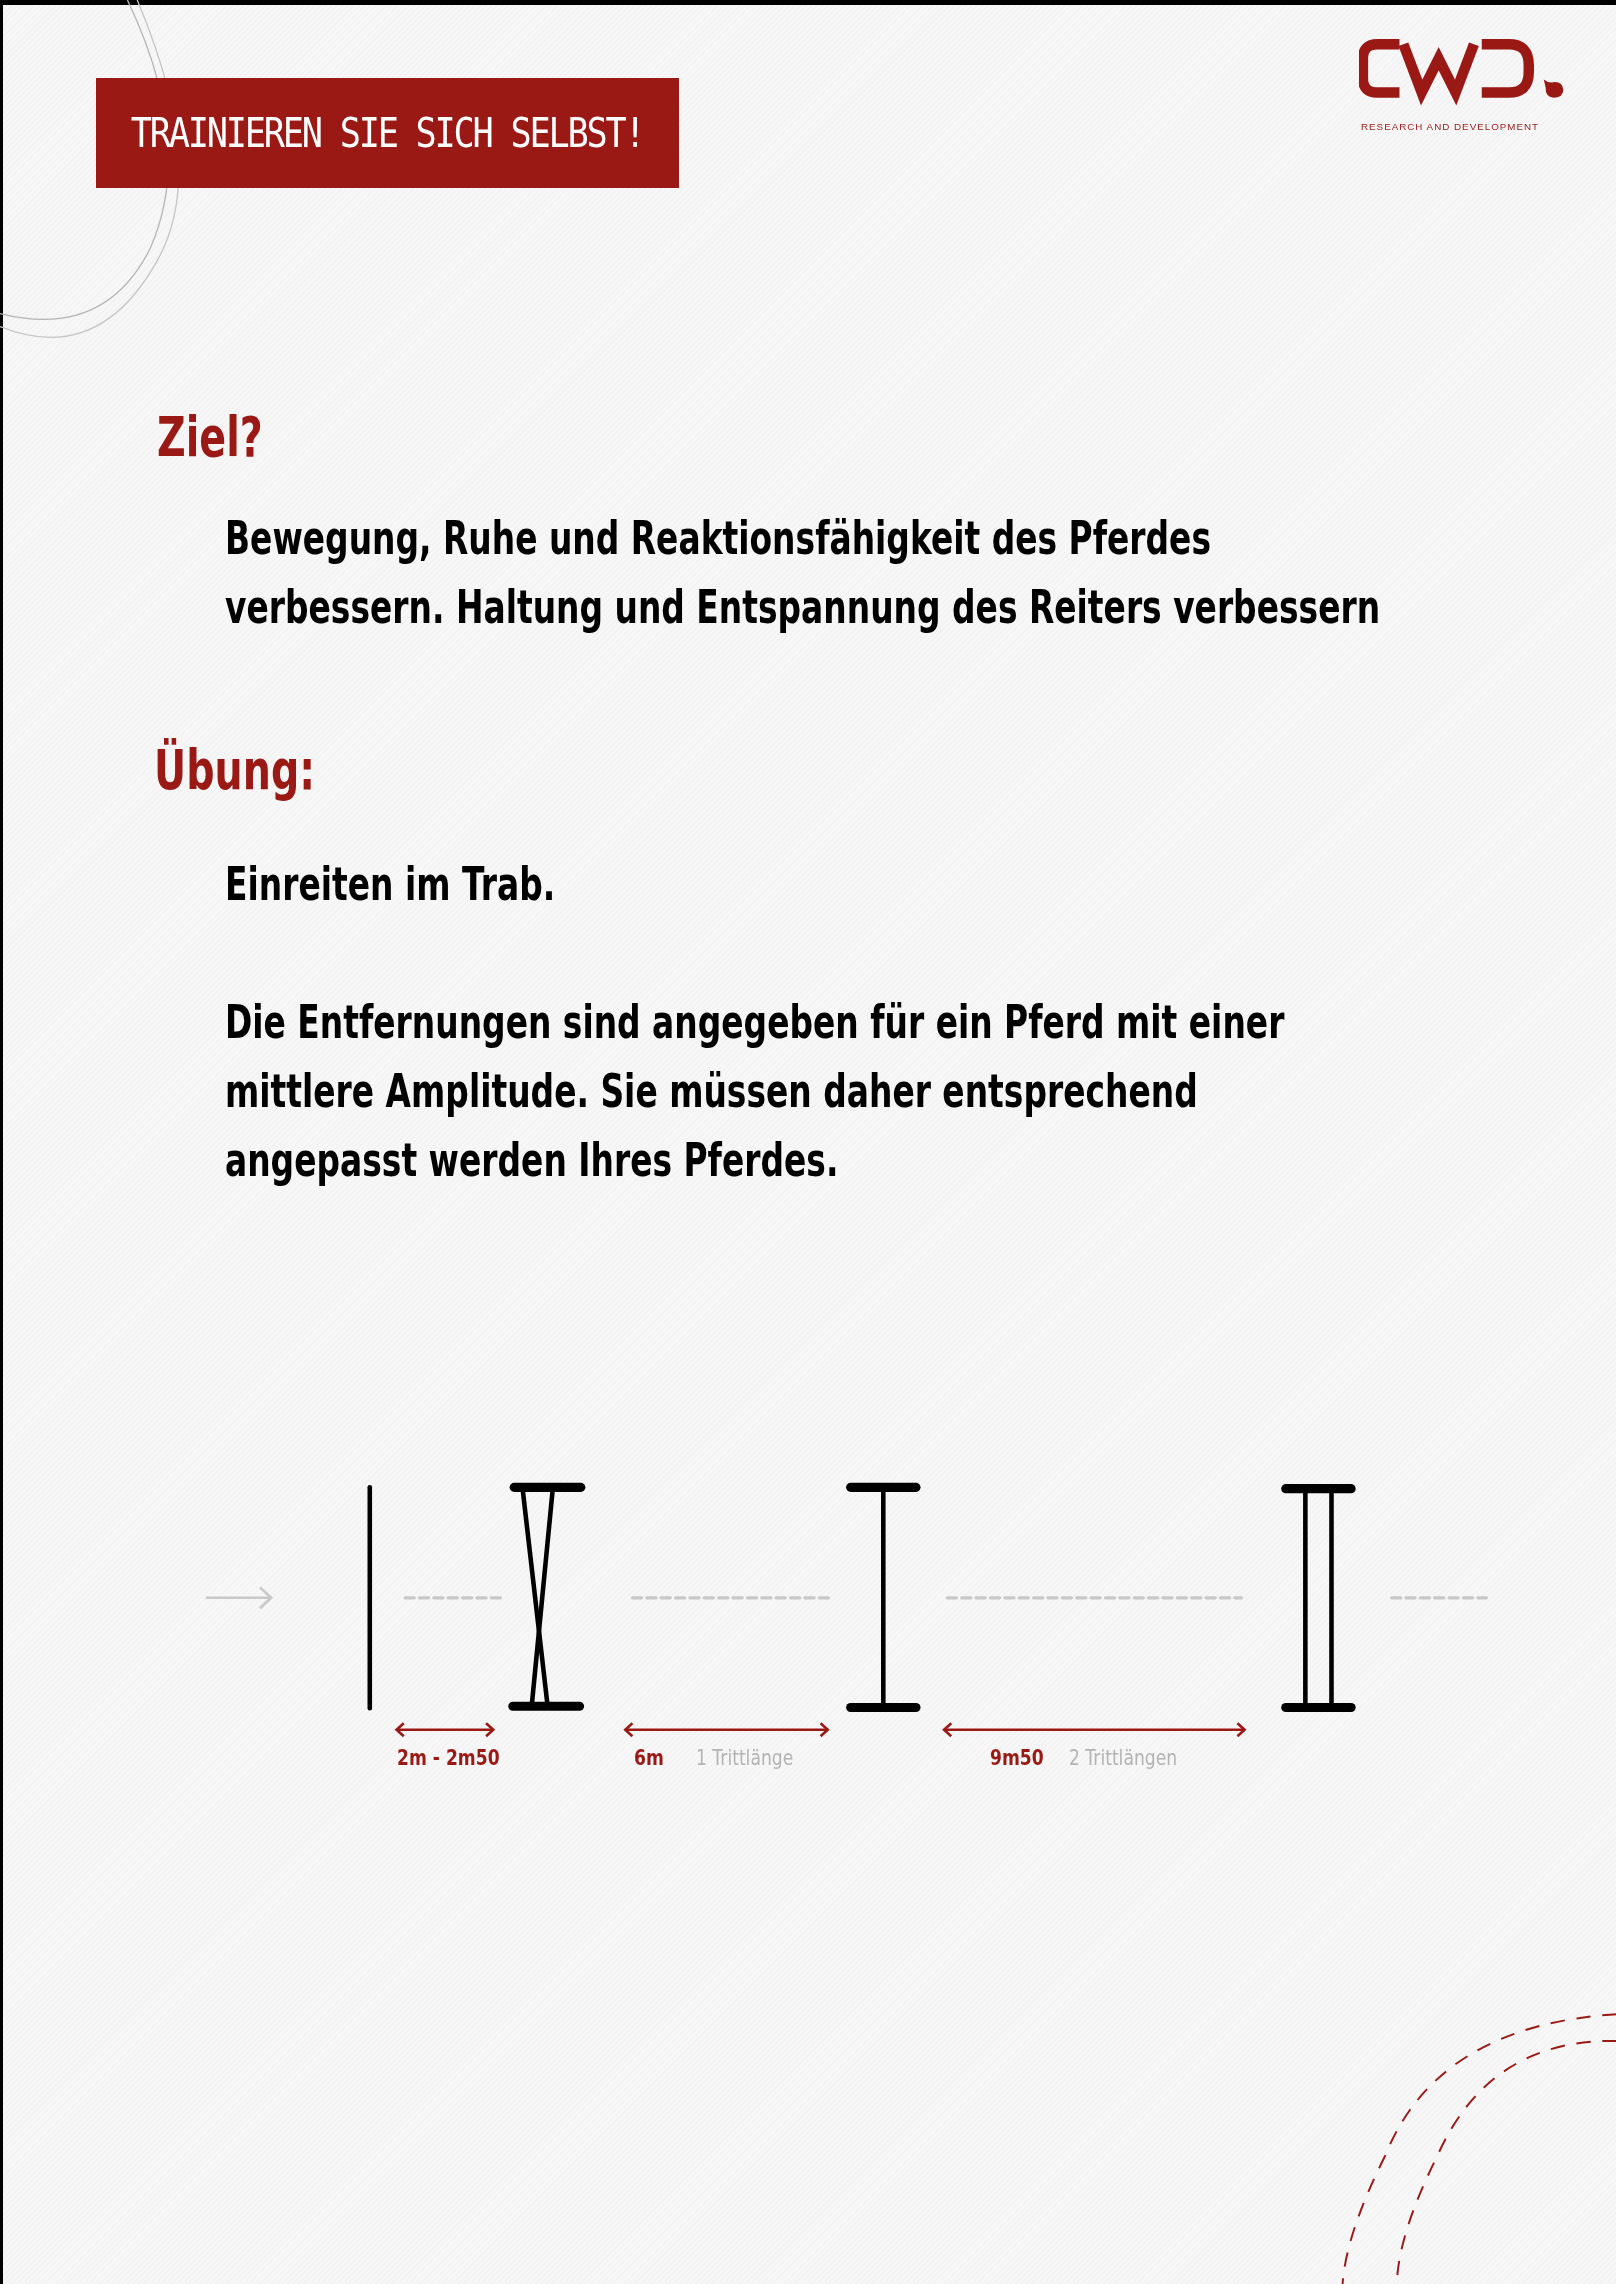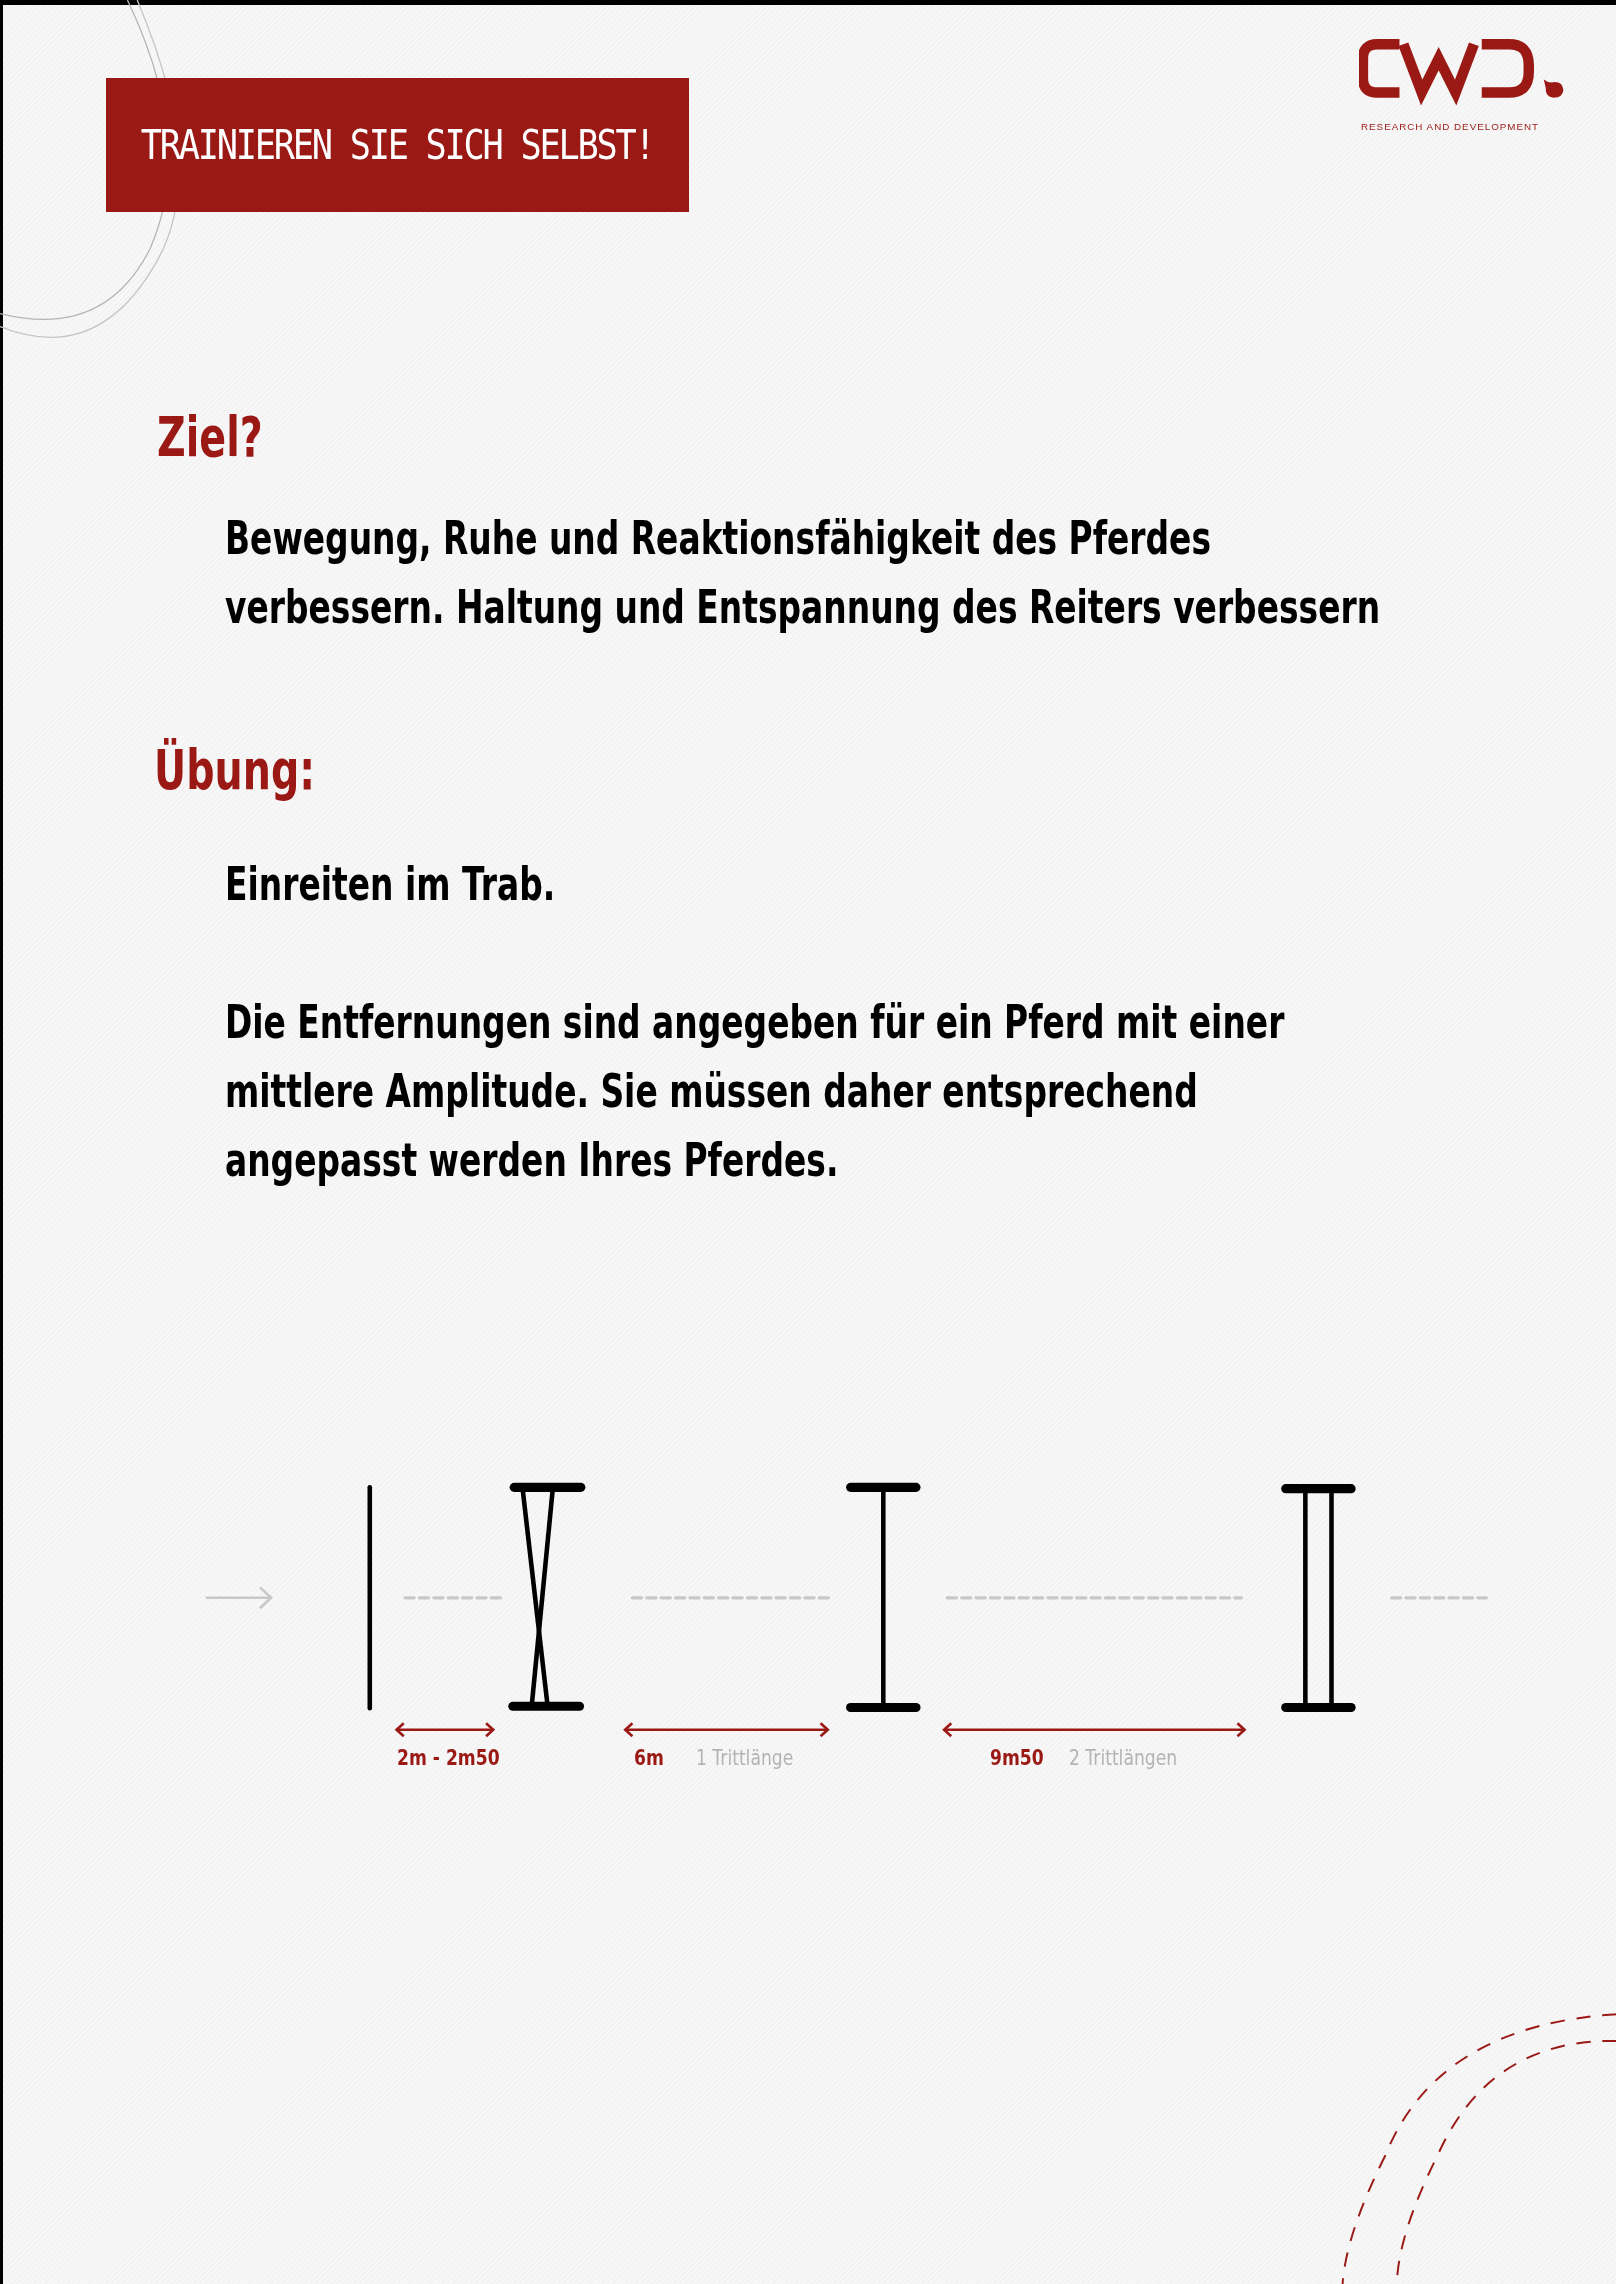--- a/index.html
+++ b/index.html
@@ -6,21 +6,21 @@
   body {
     width: 1617px; height: 2284px; position: relative; overflow: hidden;
     background-color: #f7f7f7;
     background-image: repeating-linear-gradient(135deg, rgba(0,0,0,0.018) 0px, rgba(0,0,0,0.018) 1.3px, rgba(255,255,255,0) 1.3px, rgba(255,255,255,0) 3.9px);
     font-family: "DejaVu Sans Condensed", "DejaVu Sans", sans-serif;
   }
   .top-border { position: absolute; left: 0; top: 0; width: 1617px; height: 5.2px; background: #000; }
   .left-border { position: absolute; left: 0; top: 0; width: 2.6px; height: 2284px; background: #000; }
   .deco-arcs { position: absolute; left: 0; top: 0; }
   .banner {
-    position: absolute; left: 106px; top: 78px; width: 583px; height: 134px;
+    position: absolute; left: 96px; top: 78px; width: 583px; height: 110px;
     background: #9b1915; display: flex; align-items: center; justify-content: center;
   }
   .banner-text {
     color: #fff; font-family: "DejaVu Sans Mono", "Liberation Mono", monospace;
     font-size: 41px; letter-spacing: -2.6px; transform: scaleX(0.86); white-space: nowrap;
   }
   .logo { position: absolute; left: 1359px; top: 39px; width: 222px; height: 98px; }
   .logo-sub {
     position: absolute; left: 1361px; top: 121px; font-family: "Liberation Sans", sans-serif;
     font-size: 9.8px; color: #9b1915; letter-spacing: 1px; white-space: nowrap;

